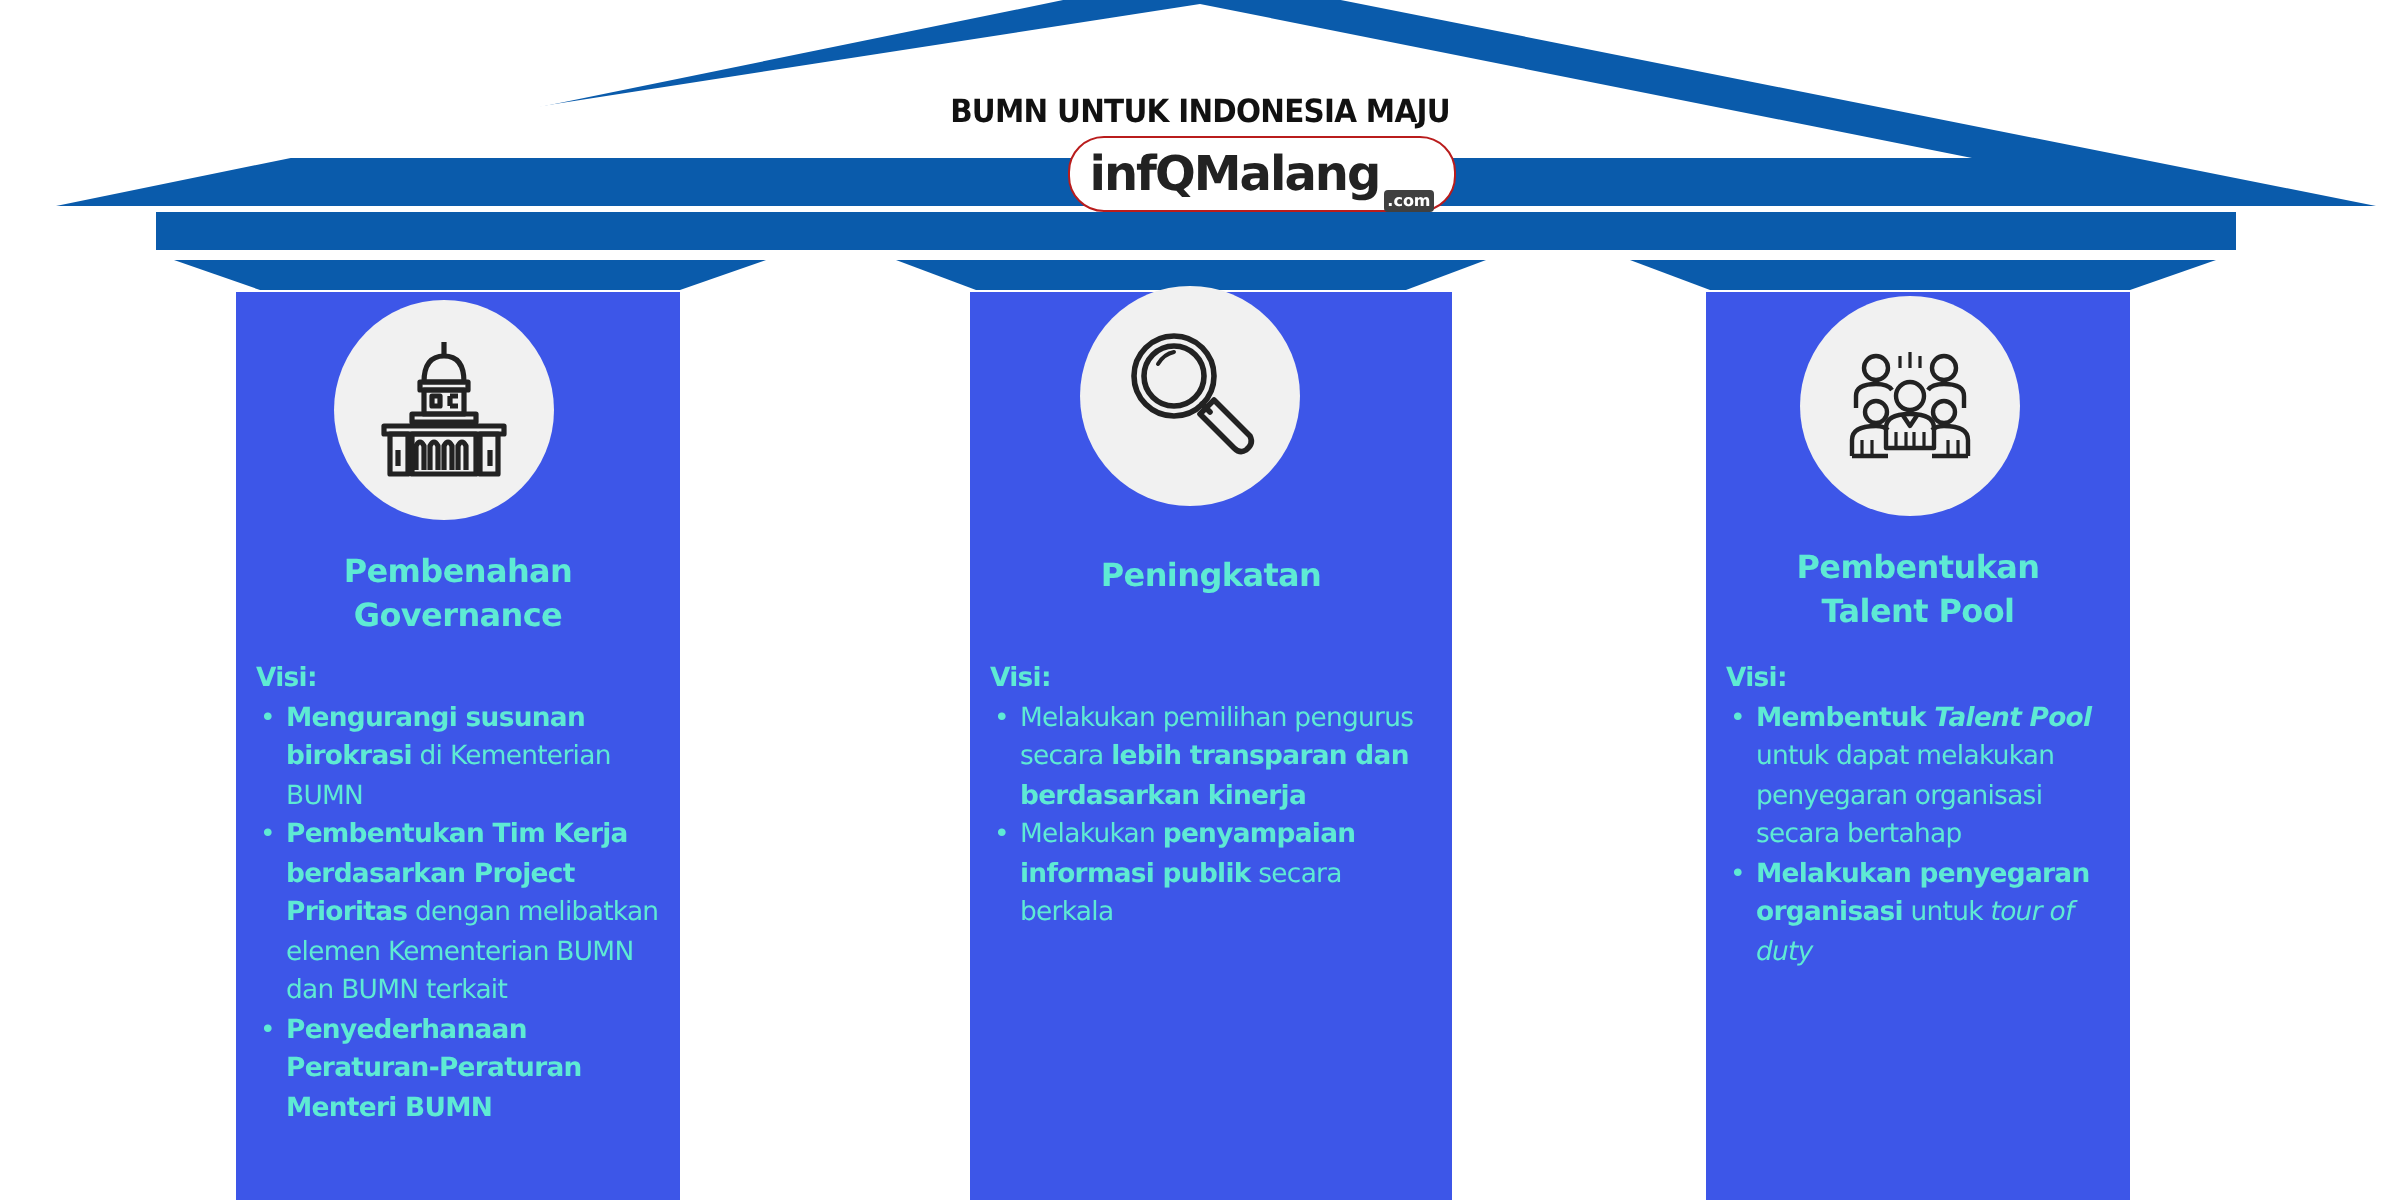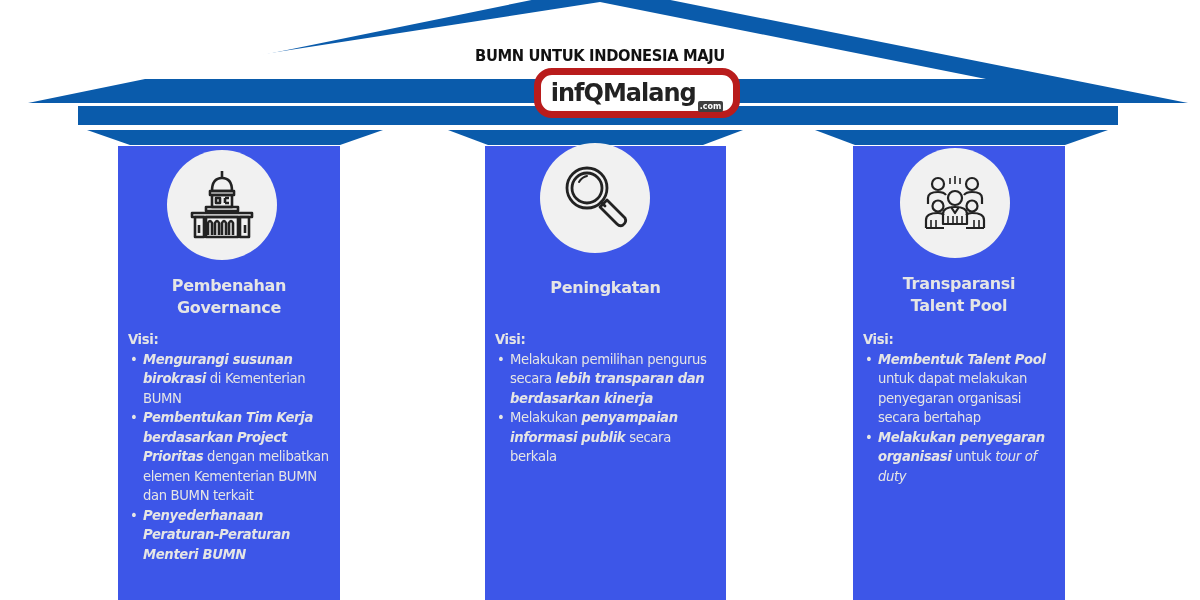--- a/index.html
+++ b/index.html
@@ -10,54 +10,54 @@
     }
     .roof-svg { position: absolute; left: 0; top: 0; width: 1200px; height: 150px; }
     .title {
       position: absolute; left: 0; width: 1200px; top: 46px;
       text-align: center; font-family: "DejaVu Sans", sans-serif;
       font-weight: bold; font-size: 16px; color: #111; letter-spacing: -0.4px;
       transform: scaleX(0.92);
     }
     .logo {
       position: absolute; left: 534px; top: 68px; width: 192px; height: 36px;
-      background: #fff; border-radius: 18px; border: 7px solid #b91c1c;
+      background: #fff; border-radius: 18px; border: 1px solid #b91c1c;
       display: flex; align-items: center; justify-content: center;
       font-family: "DejaVu Sans", sans-serif; font-weight: bold;
       font-size: 24px; color: #222; letter-spacing: -1px;
     }
     .logo .q { color: #222; }
     .logo .com {
       font-size: 8px; background: #404040; color: #fff; border-radius: 2px;
       padding: 1px 2px; margin-left: 2px; margin-top: 26px; letter-spacing: 0;
       font-weight: bold;
     }
     .column {
       position: absolute; top: 146px; height: 454px; background: #3d56e8;
-      color: #e5e5e5;
+      color: #5eead4;
     }
     .icon-circle {
       position: absolute; width: 110px; height: 110px; border-radius: 50%;
       background: #f1f1f1; display: flex; align-items: center; justify-content: center;
     }
     .col-title {
       position: absolute; left: 0; right: 0; text-align: center;
       font-family: "DejaVu Sans", sans-serif; font-weight: bold; font-size: 16px;
       line-height: 22px; letter-spacing: -0.3px;
     }
     .col-title .it { display: block; }
     .visi {
       position: absolute; font-family: "DejaVu Sans", sans-serif;
       font-size: 13.2px; line-height: 19.5px; letter-spacing: -0.35px;
     }
     .visi-label { font-weight: bold; }
     .visi ul { list-style: none; margin: 0; padding: 0; }
     .visi li { position: relative; padding-left: 15px; }
     .visi li::before { content: "•"; position: absolute; left: 2px; top: 0; }
-    .b { font-weight: bold; font-style: italic; }
+    .b { font-weight: bold; }
     .i { font-style: italic; }
   </style>
 </head>
 <body>
 
 <svg class="roof-svg" viewBox="0 0 1200 150" xmlns="http://www.w3.org/2000/svg">
 
   <polygon points="28,103 600,-14 1188,103" fill="#0a5bab"></polygon>
 
   <polygon points="103,79 600,2 986,79" fill="#ffffff"></polygon>
@@ -153,21 +153,21 @@
       <path d="M6 60 V52 Q6 45 18 45 Q22 45 24 47 M6 60 H24"></path>
       <path d="M11 52 v8 M16 52 v8" stroke-width="1.6"></path>
 
       <circle cx="52" cy="38" r="5.5"></circle>
       <path d="M64 60 V52 Q64 45 52 45 Q48 45 46 47 M64 60 H46"></path>
       <path d="M54 52 v8 M59 52 v8" stroke-width="1.6"></path>
       <path d="M28 48 v8 M33 48 v8 M37 48 v8 M42 48 v8" stroke-width="1.6"></path>
     </svg>
   </div>
   <div class="col-title" style="top:127px;">
-    <span>Transparansi</span>
+    <span>Pembentukan</span>
     <span class="it">Talent Pool</span>
   </div>
   <div class="visi" style="left:10px; top:184px; width:202px;">
     <div class="visi-label">Visi:</div>
     <ul>
       <li><span class="b">Membentuk </span><span class="b i">Talent Pool</span><span> untuk dapat melakukan penyegaran organisasi secara bertahap</span></li>
       <li><span class="b">Melakukan penyegaran organisasi</span><span> untuk </span><span class="i">tour of duty</span></li>
     </ul>
   </div>
 </div>

